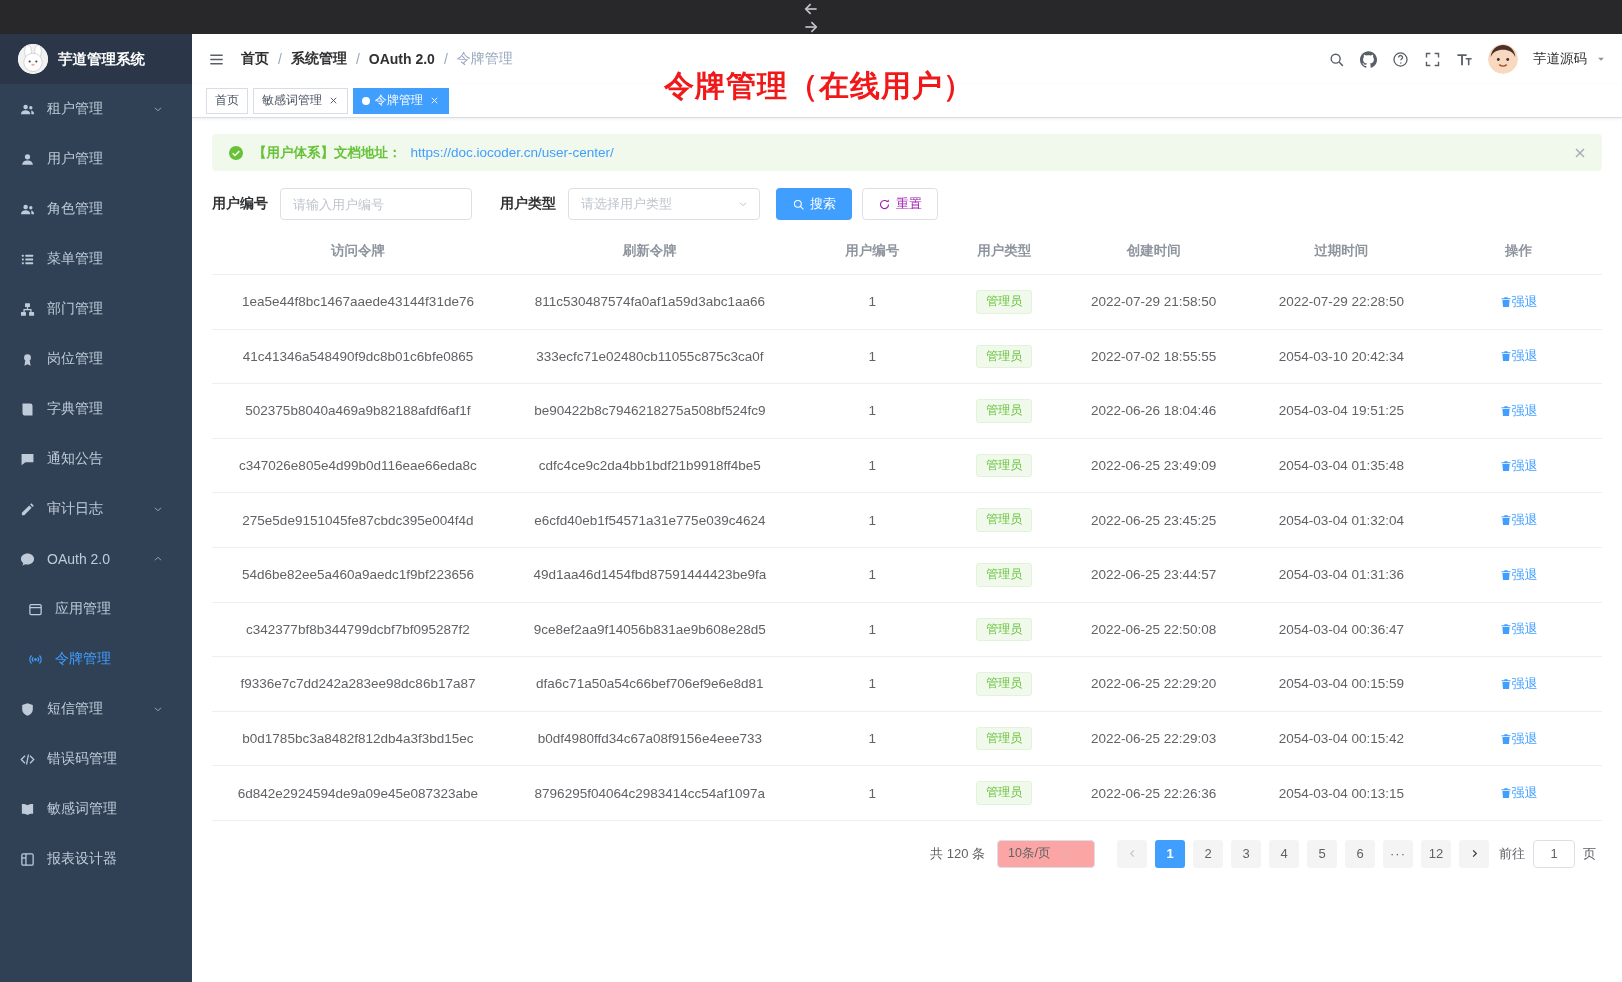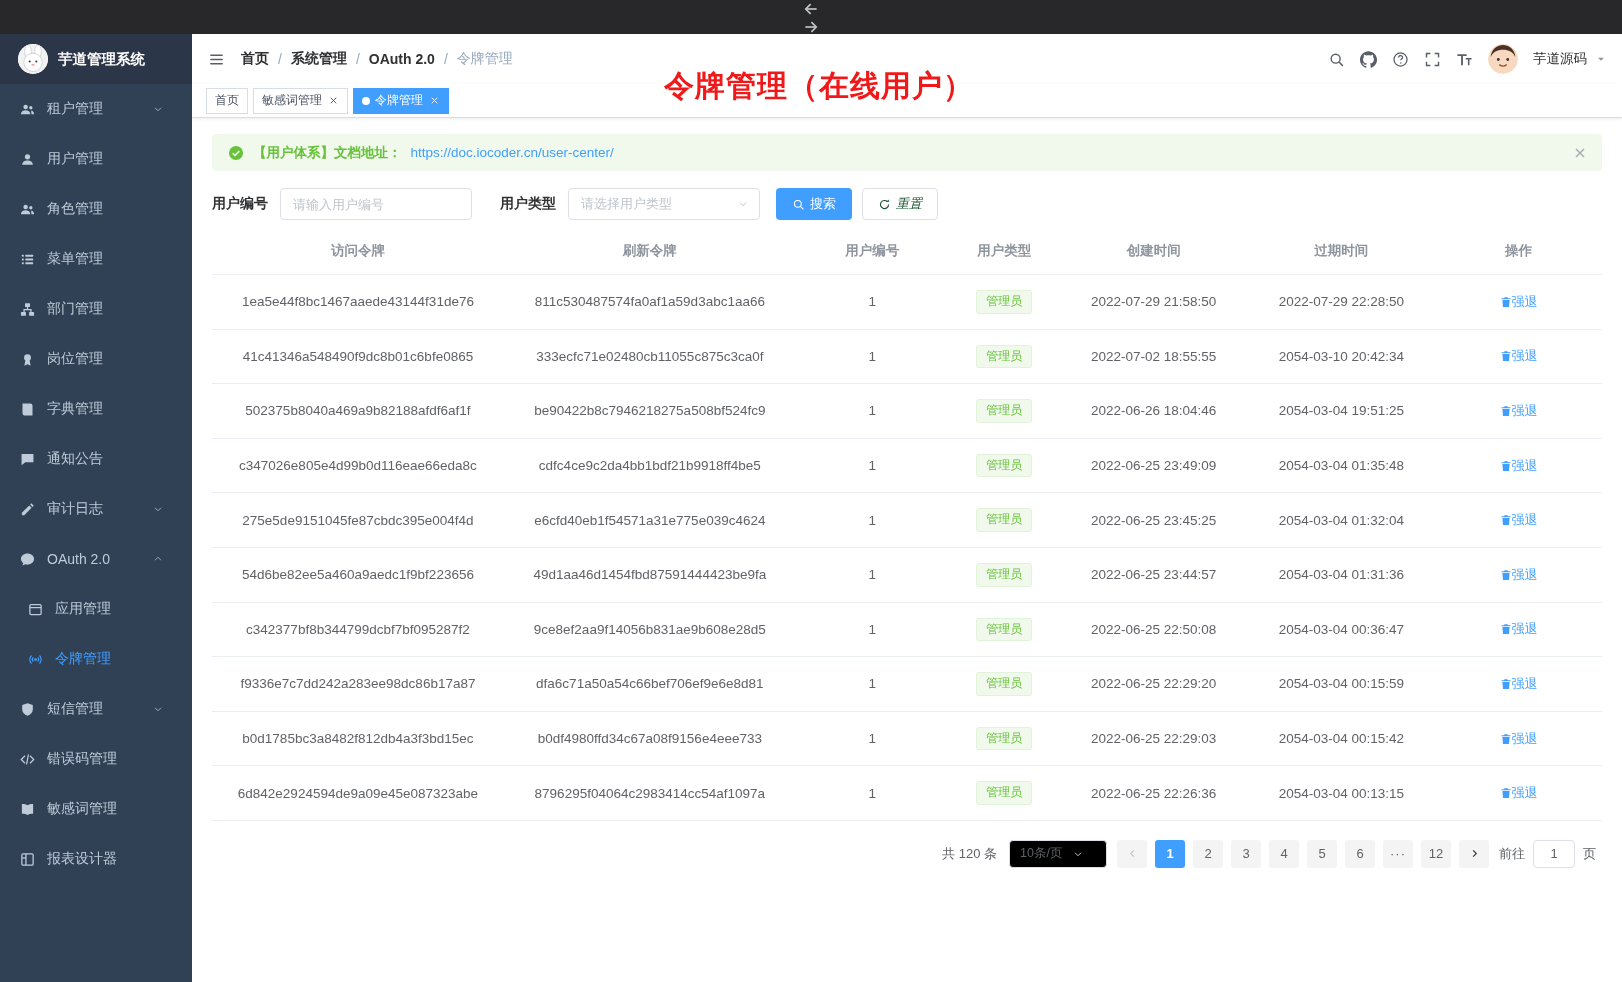--- a/index.html
+++ b/index.html
@@ -71,32 +71,32 @@
   .filter{margin:17px 20px 6px;display:flex;align-items:center;}
   .f-label{font-size:14px;font-weight:700;color:#303133;margin-right:12px;white-space:nowrap;}
   .f-input{width:192px;height:32px;border:1px solid #dcdfe6;border-radius:4px;padding:8px 12px;font-size:13px;color:#606266;margin-right:28px;outline:none;font-family:inherit;}
   .f-input::placeholder{color:#bfc4cc;}
   .f-select{width:192px;height:32px;border:1px solid #dcdfe6;border-radius:4px;padding:0 10px 0 12px;display:flex;align-items:center;justify-content:space-between;margin-right:16px;cursor:pointer;background:#fff;}
   .f-select .ph{color:#bfc4cc;font-size:13px;}
   .sel-caret{width:12px;height:12px;color:#c0c4cc;}
   .btn{height:32px;border-radius:4px;font-size:13px;display:inline-flex;align-items:center;gap:5px;padding:0 15px;border:1px solid transparent;cursor:pointer;font-family:inherit;}
   .btn-ico{width:13px;height:13px;}
   .btn-primary{background:#409eff;color:#fff;margin-right:10px;}
-  .btn-plain{background:#fff;border-color:#dcdfe6;color:#14532d;font-style:italic;}
+  .btn-plain{background:#fff;border-color:#dcdfe6;color:#a21caf;}
 
   .data-table{margin:8px 20px 0;width:calc(100% - 40px);border-collapse:collapse;table-layout:fixed;}
   .data-table th{padding:14px 6px;color:#8f959e;font-size:13.5px;font-weight:600;text-align:center;border-bottom:1px solid #ebeef5;white-space:nowrap;}
   .data-table td{padding:15px 6px;color:#606266;font-size:13.5px;text-align:center;border-bottom:1px solid #ebeef5;white-space:nowrap;overflow:hidden;text-overflow:ellipsis;}
   .badge{display:inline-block;padding:3px 9px;font-size:12px;color:#67c23a;background:#f0f9eb;border:1px solid #e1f3d8;border-radius:3px;line-height:1.3;}
   .action-link{color:#409eff;font-size:13px;display:inline-flex;align-items:center;cursor:pointer;text-decoration:none;}
   .action-link .ico{width:12px;height:12px;}
 
   .pagination{margin:19px 20px 0;display:flex;align-items:center;justify-content:flex-end;}
   .pg-total{font-size:13px;color:#606266;margin-right:12px;}
-  .pg-size{width:98px;height:28px;border:1px solid #dcdfe6;border-radius:4px;display:flex;align-items:center;justify-content:space-between;padding:0 22px 0 10px;font-size:12.5px;color:#606266;margin-right:6px;cursor:pointer;background:#000000;}
+  .pg-size{width:98px;height:28px;border:1px solid #dcdfe6;border-radius:4px;display:flex;align-items:center;justify-content:space-between;padding:0 22px 0 10px;font-size:12.5px;color:#606266;margin-right:18px;cursor:pointer;background:#fca5a5;}
   .pg-btn{min-width:30px;height:28px;background:#f4f4f5;border-radius:3px;display:inline-flex;align-items:center;justify-content:center;color:#303133;cursor:pointer;margin:0 4px;}
   .pg-btn .pg-chev,.pg-btn svg{width:11px;height:11px;}
   .pg-btn.prev{color:#c0c4cc;}
   .pagers{display:inline-flex;}
   .pager{min-width:30px;height:28px;background:#f4f4f5;border-radius:3px;display:inline-flex;align-items:center;justify-content:center;color:#606266;font-size:13px;cursor:pointer;margin:0 4px;}
   .pager.active{background:#409eff;color:#fff;font-weight:600;}
   .pager.more{letter-spacing:1px;color:#606266;}
   .pg-goto-label{font-size:13px;color:#606266;margin:0 6px;}
   .pg-goto-input{width:42px;height:28px;border:1px solid #dcdfe6;border-radius:4px;text-align:center;font-size:13px;color:#606266;outline:none;font-family:inherit;margin:0 2px;}
 

